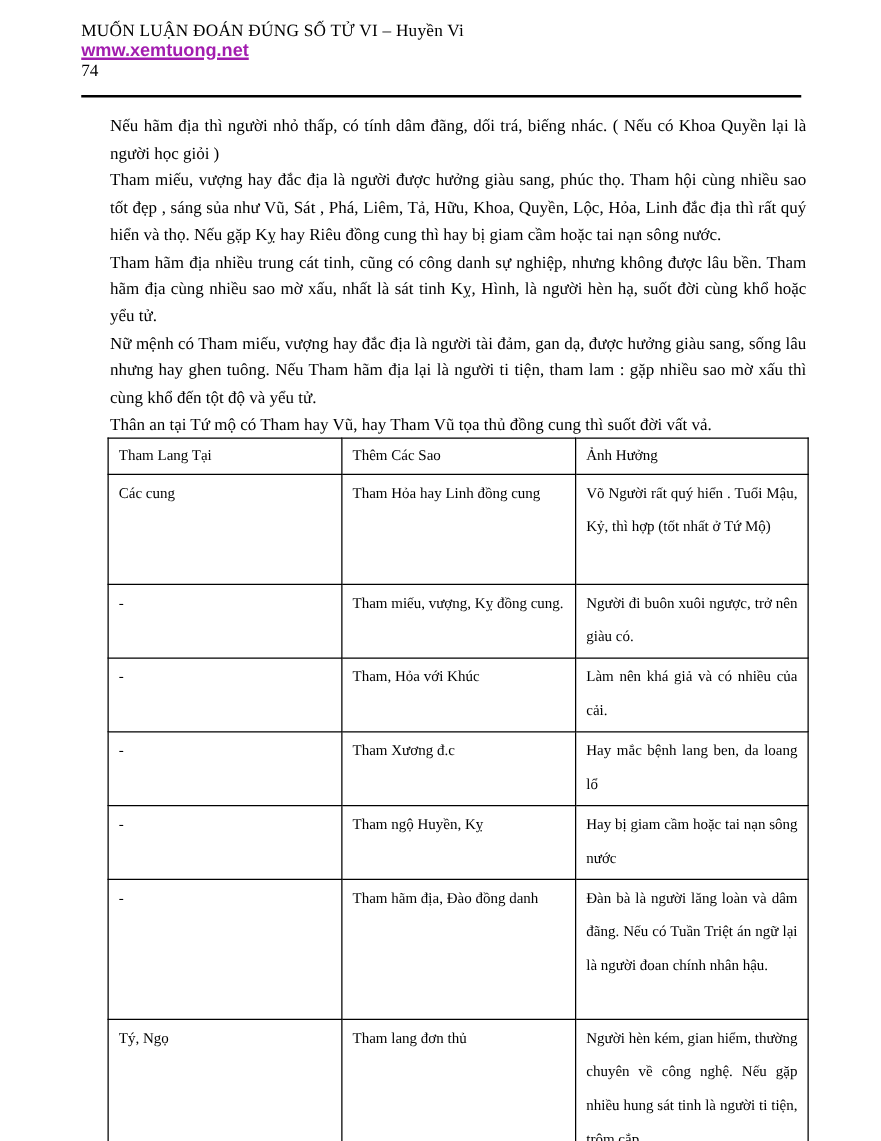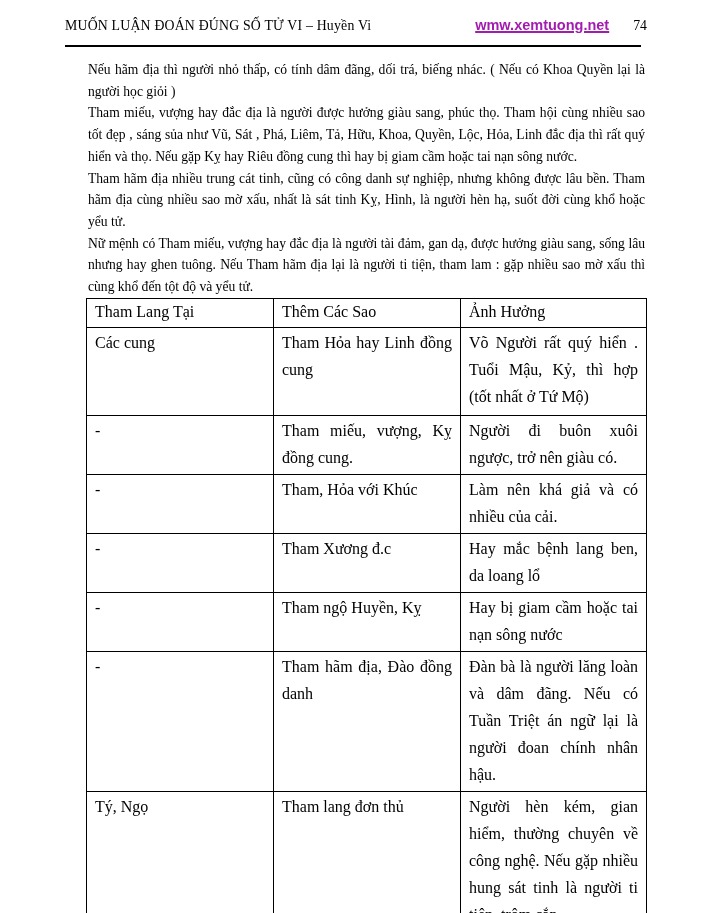--- a/index.html
+++ b/index.html
@@ -13,20 +13,21 @@
     font-family: "Liberation Serif", serif;
     overflow: hidden;
     position: relative;
   }
   
   .header {
     display: flex;
     align-items: baseline;
     padding: 17px 58px 0 65px;
     white-space: nowrap;
+    flex-direction: column;
   }
   .doc-title {
     flex: 1;
     font-size: 13.8px;
     letter-spacing: 0.2px;
   }
   .site-link {
     font-family: "Liberation Sans", sans-serif;
     font-weight: bold;
     font-size: 14.5px;
@@ -65,21 +66,21 @@
     margin-left: -2px;
   }
   .star-table col.c1 { width: 187px; }
   .star-table col.c2 { width: 187px; }
   .star-table col.c3 { width: 186px; }
   .star-table th, .star-table td {
     border: 1.5px solid #000;
     vertical-align: top;
     text-align: left;
     font-weight: normal;
-    font-size: 16px;
+    font-size: 12px;
     padding: 1px 8px 3px 8px;
   }
   .star-table th { line-height: 24px; height: 28px; }
   .star-table td { line-height: 27px; }
   .star-table td:nth-child(2),
   .star-table td:nth-child(3) { text-align: justify; }
   .star-table tbody tr:nth-child(1) { height: 88px; font-family: Liberation Serif, serif; }
   .star-table tbody tr:nth-child(2),
   .star-table tbody tr:nth-child(3),
   .star-table tbody tr:nth-child(4),
@@ -98,20 +99,21 @@
     <a class="site-link" href="#">wmw.xemtuong.net</a>
     <span class="page-number">74</span>
   </div>
   <hr class="header-rule">
 
   <div class="content">
     <p>Nếu hãm địa thì người nhỏ thấp, có tính dâm đãng, dối trá, biếng nhác. ( Nếu có Khoa Quyền lại là người học giỏi )</p>
     <p>Tham miếu, vượng hay đắc địa là người được hưởng giàu sang, phúc thọ. Tham hội cùng nhiều sao tốt đẹp , sáng sủa như Vũ, Sát , Phá, Liêm, Tả, Hữu, Khoa, Quyền, Lộc, Hỏa, Linh đắc địa thì rất quý hiển và thọ. Nếu gặp Kỵ hay Riêu đồng cung thì hay bị giam cầm hoặc tai nạn sông nước.</p>
     <p>Tham hãm địa nhiều trung cát tinh, cũng có công danh sự nghiệp, nhưng không được lâu bền. Tham hãm địa cùng nhiều sao mờ xấu, nhất là sát tinh Kỵ, Hình, là người hèn hạ, suốt đời cùng khổ hoặc yểu tử.</p>
     <p>Nữ mệnh có Tham miếu, vượng hay đắc địa là người tài đảm, gan dạ, được hưởng giàu sang, sống lâu nhưng hay ghen tuông. Nếu Tham hãm địa lại là người ti tiện, tham lam : gặp nhiều sao mờ xấu thì cùng khổ đến tột độ và yểu tử.</p>
+    <p>Thân an tại Tứ mộ có Tham hay Vũ, hay Tham Vũ tọa thủ đồng cung thì suốt đời vất vả.</p>
 
 
     <table class="star-table">
       <colgroup>
           <col class="c1">
           <col class="c2">
           <col class="c3">
         </colgroup>
       <thead>
         <tr>

